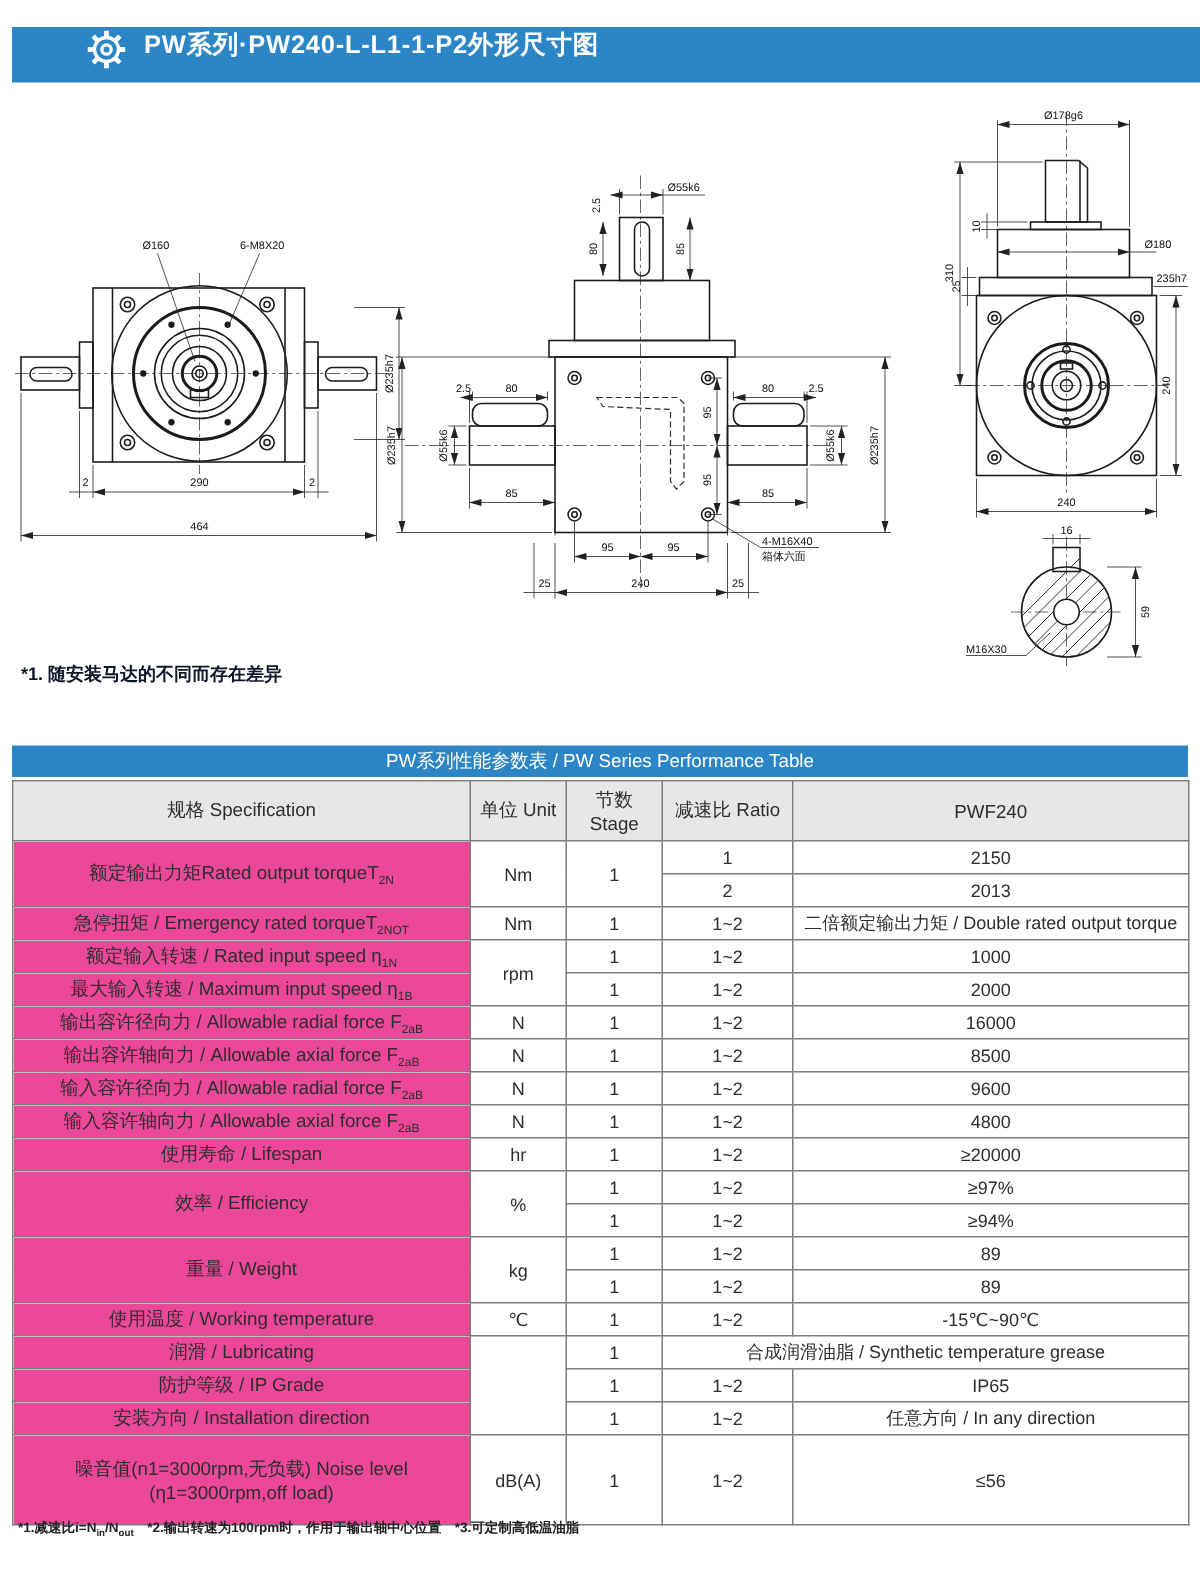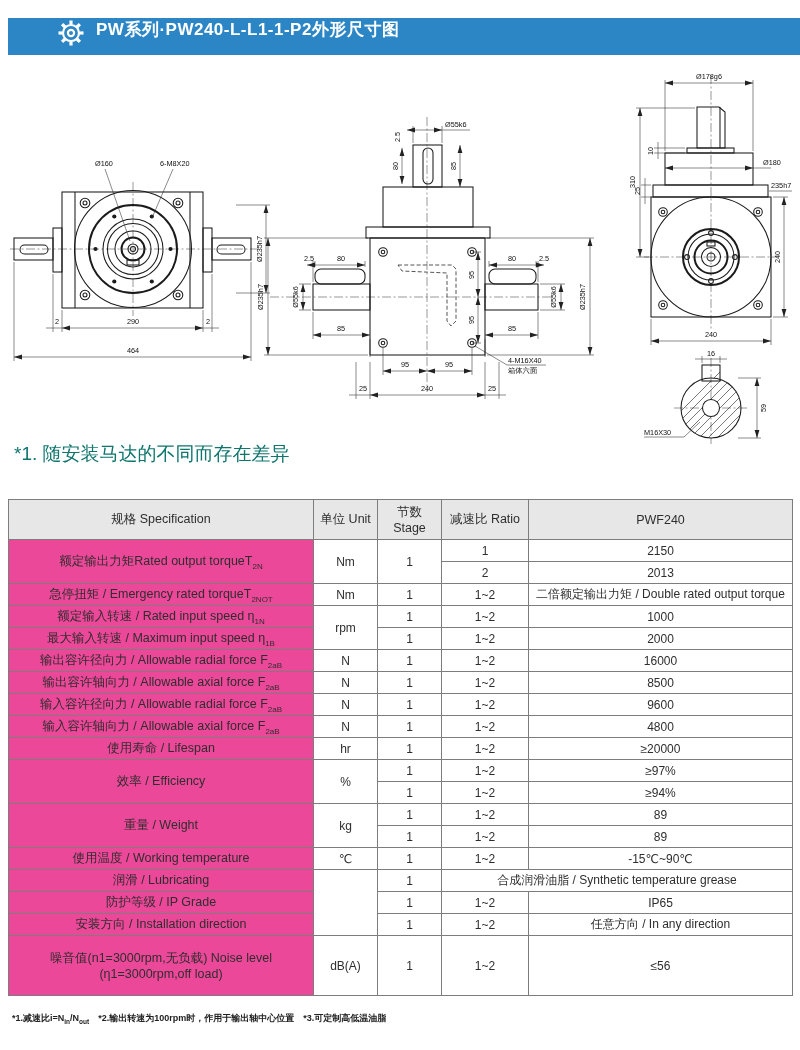--- a/index.html
+++ b/index.html
@@ -3,21 +3,21 @@
 <meta charset="utf-8">
 <style>
   html,body{margin:0;padding:0;}
   body{width:800px;height:1050px;background:#fff;position:relative;
        font-family:"Liberation Sans","DejaVu Sans",sans-serif;color:#2e2e2e;}
   .header-bar{position:absolute;left:8px;top:18px;width:784px;height:37px;
       background:#2c86c6;color:#fff;display:flex;align-items:flex-start;padding-left:36px;}
   .gear-wrap{margin:0 10px 0 12px;display:flex;align-items:center;}
   .page-title{font-size:17px;font-weight:bold;letter-spacing:.5px;}
   .drawing-wrap{position:absolute;left:8px;top:62px;}
-  .note{position:absolute;left:14px;top:441px;font-size:19px;color:#0f766e;}
+  .note{position:absolute;left:14px;top:441px;font-size:12px;color:#0f172a;font-weight:bold;}
   .table-wrap{position:absolute;left:8px;top:497px;width:784px;}
   .table-title{background:#2c86c6;color:#fff;font-size:12.5px;height:21px;
       line-height:21px;text-align:center;}
   table{border-collapse:collapse;width:784px;margin-top:2px;table-layout:fixed;
       font-size:12px;color:#2e2e2e;border:1px solid #be185d;}
   td,th{border:1px solid #7d7d7d;text-align:center;padding:0 2px;overflow:hidden;}
   th{font-weight:normal;background:#e7e7e7;height:39px;font-size:12.5px;}
   td.spec{background:#ec4899;font-size:12.5px;margin-left:44px;}
   tr{height:22px;}
   tr.noise-row{height:60px;}
@@ -335,20 +335,21 @@
     <text class="dtx" x="636" y="373">M16X30</text>
     <line class="dim" x1="636" y1="375" x2="676" y2="375"></line>
     <line class="dim" x1="676" y1="375" x2="692" y2="360"></line>
   </g>
 </svg>
 </div>
 
 <div class="note">*1. 随安装马达的不同而存在差异</div>
 
 <div class="table-wrap">
+  <div class="table-title">PW系列性能参数表 / PW Series Performance Table</div>
   <table>
     <colgroup>
         <col style="width:305px">
         <col style="width:64px">
         <col style="width:64px">
         <col style="width:87px">
         <col style="width:264px">
       </colgroup>
     <tbody>
         <tr>

